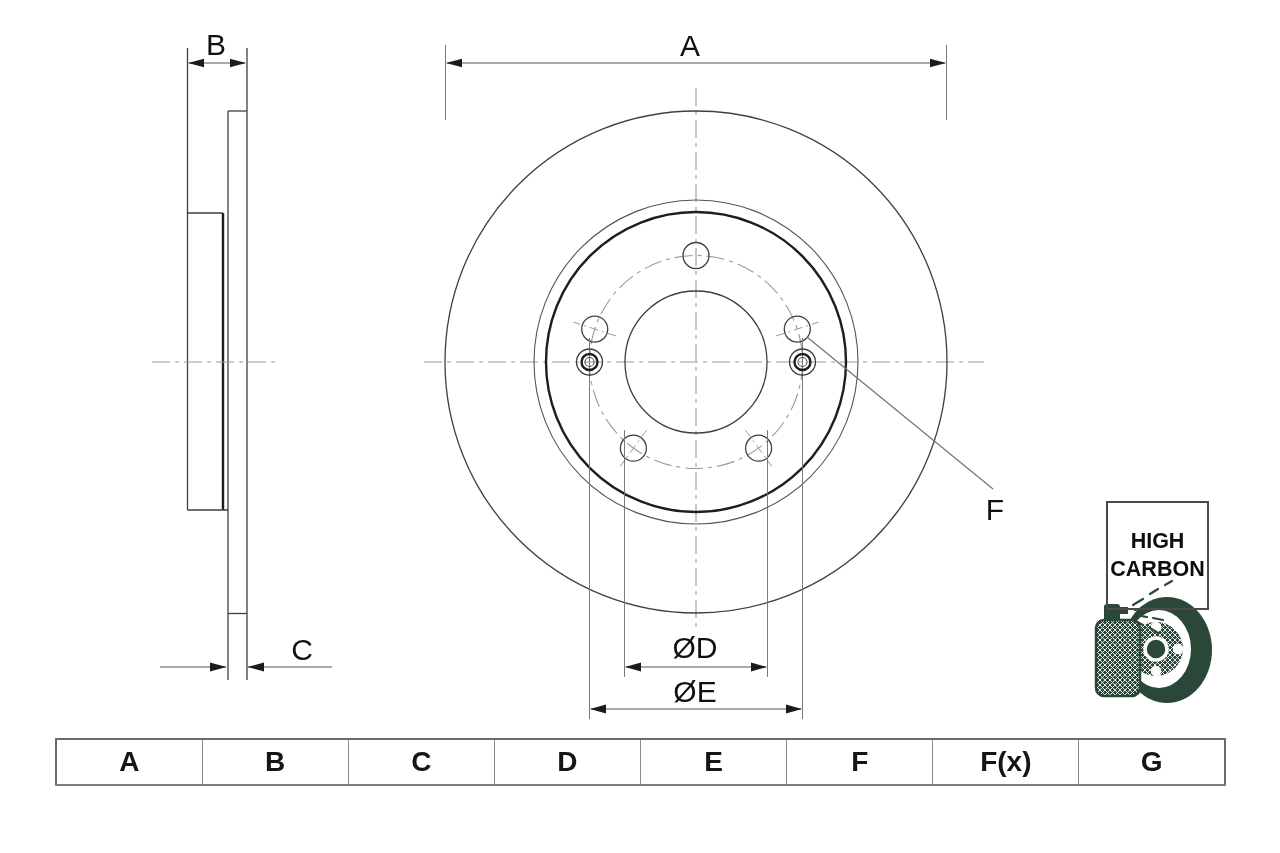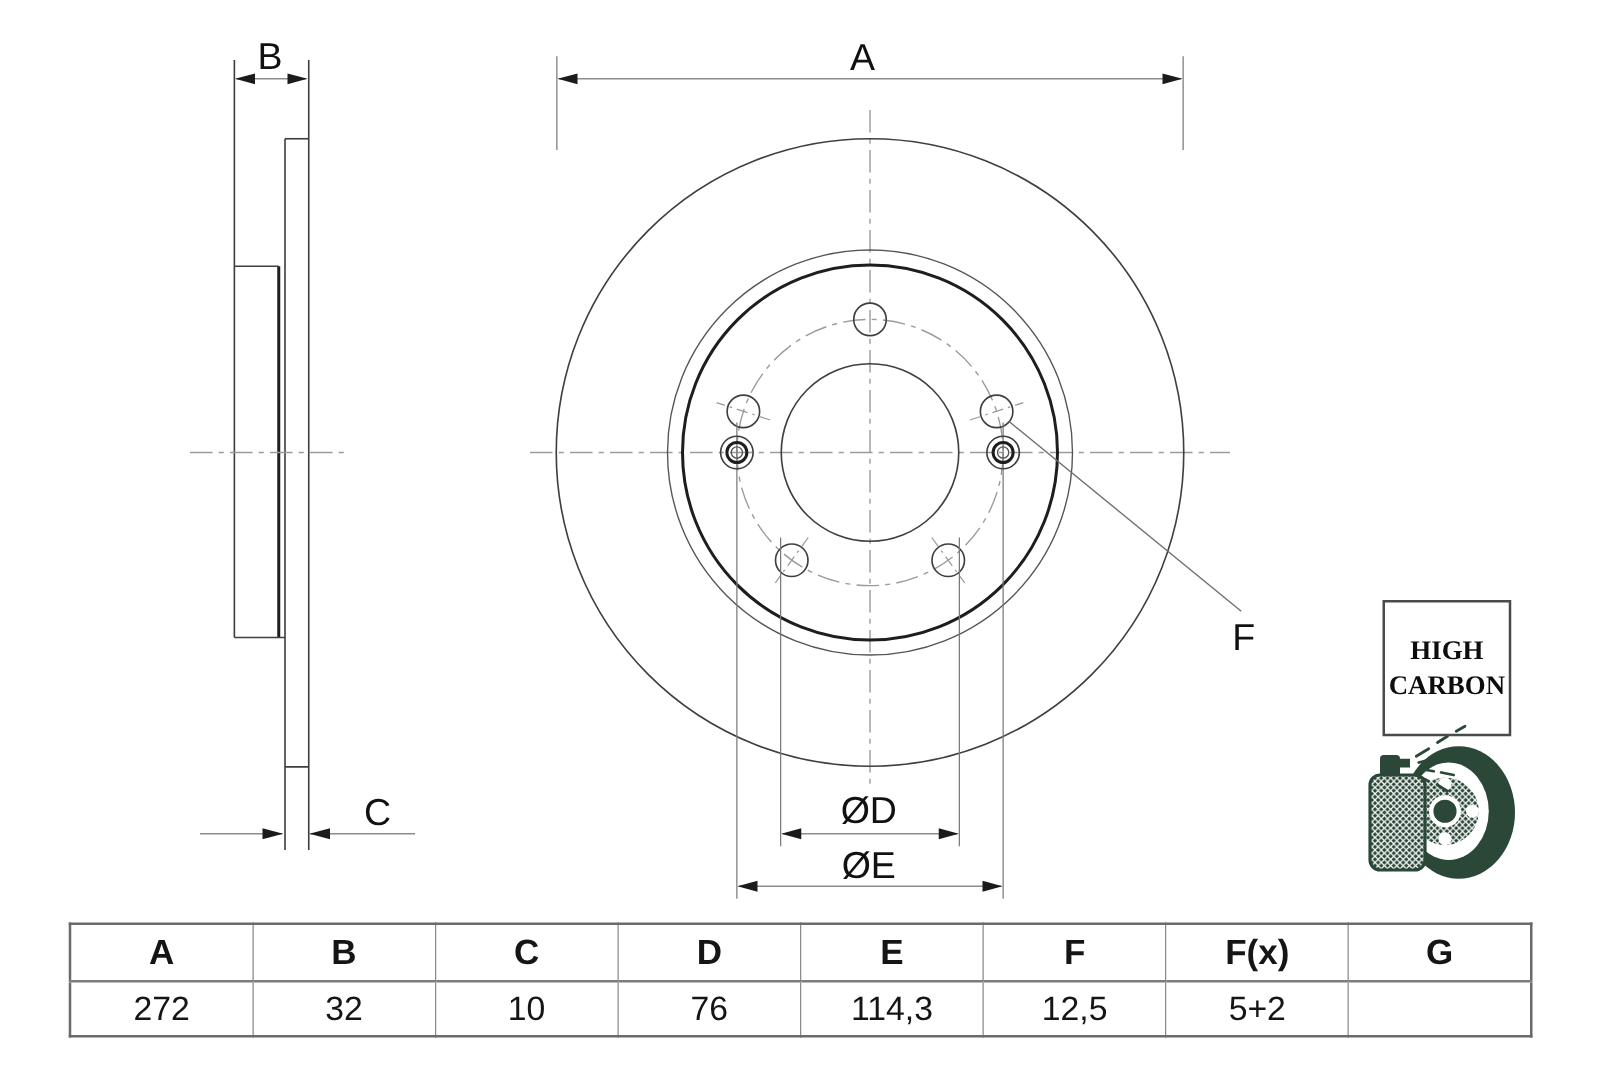--- a/index.html
+++ b/index.html
@@ -18,23 +18,23 @@
   .leader{stroke:#6f6f6f;stroke-width:1.1;fill:none;}
   .dimtext{font-family:"Liberation Sans",sans-serif;font-size:30px;fill:#111;}
   
   .spec{position:absolute;left:55px;top:738px;width:1171px;border-collapse:collapse;
         table-layout:fixed;background:#fff;border:2px solid #6a6a6a;}
   .spec th,.spec td{border:1px solid #8a8a8a;text-align:center;color:#151515;
         font-family:"Liberation Sans",sans-serif;overflow:hidden;}
   .spec th{height:42px;font-size:28px;font-weight:bold;border-bottom:2px solid #7d7d7d;}
   .spec td{height:40px;font-size:27px;font-weight:normal;}
   
-  .badge{position:absolute;left:1106px;top:480px;width:99px;height:105px;border:2px solid #4a4a4a;
+  .badge{position:absolute;left:1106px;top:501px;width:99px;height:105px;border:2px solid #4a4a4a;
          display:flex;flex-direction:column;align-items:center;justify-content:center;
-         font-weight:bold;font-size:21.5px;line-height:1.26;color:#0d0d0d;text-align:center;font-family:Liberation Serif, serif;}
+         font-weight:bold;font-size:21.5px;line-height:1.26;color:#0d0d0d;text-align:center;}
 </style>
 </head>
 <body>
 
 <div class="canvas">
 
   <svg width="1280" height="735" viewBox="0 0 1280 735">
 
     <defs>
       <pattern id="hatch" width="5" height="5" patternUnits="userSpaceOnUse">
@@ -180,26 +180,16 @@
         <tr>
       <th>A</th>
       <th>B</th>
       <th>C</th>
       <th>D</th>
       <th>E</th>
       <th>F</th>
       <th>F(x)</th>
       <th>G</th>
     </tr>
-    <tr>
-      <td>272</td>
-      <td>32</td>
-      <td>10</td>
-      <td>76</td>
-      <td>114,3</td>
-      <td>12,5</td>
-      <td>5+2</td>
-      <td></td>
-    </tr>
   </tbody>
     </table>
 
 </div>
 
 </body></html>

